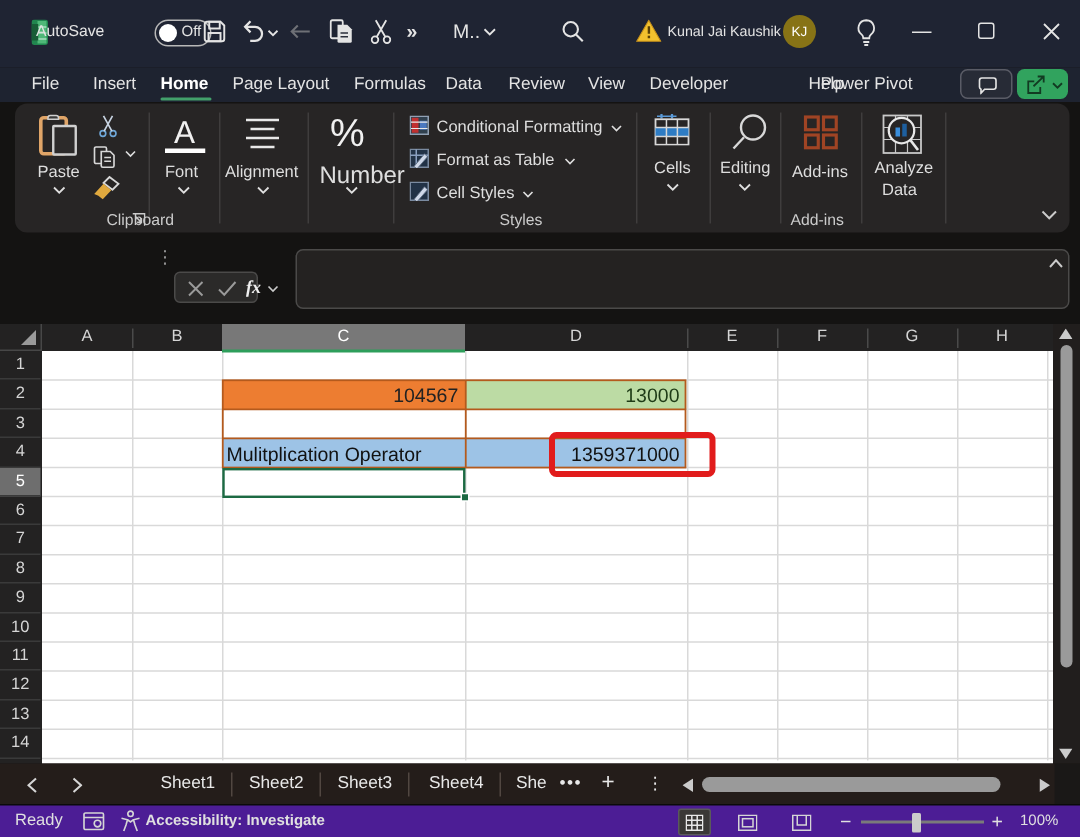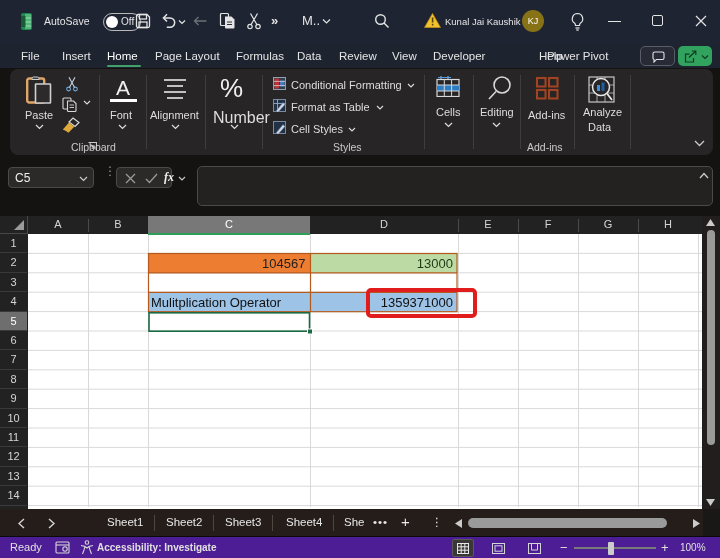--- a/index.html
+++ b/index.html
@@ -18,21 +18,21 @@
   <svg class="abs" style="left:21px;top:13px;" width="11" height="17" viewBox="0 0 11 17">
     <rect x="0" y="0" width="11" height="17" rx="2" fill="#21864f"></rect>
     <rect x="4" y="1" width="6" height="15" fill="#4fb878"></rect>
     <g stroke="#a8dfc0" stroke-width="0.9">
       <line x1="4" y1="5" x2="10" y2="5"></line>
         <line x1="4" y1="9" x2="10" y2="9"></line>
         <line x1="4" y1="13" x2="10" y2="13"></line>
     </g>
     <rect x="0" y="3" width="4.5" height="11" fill="#185c37"></rect>
   </svg>
-  <div class="abs txt" style="left:44px;top:15px;font-size:10.5px;">AutoSave</div>
+  <div class="abs txt" style="left:24px;top:15px;font-size:10.5px;">AutoSave</div>
 
   <div class="abs" style="left:87px;top:12.5px;width:38px;height:18px;border:1px solid #b8b8b8;border-radius:9px;margin-left:16px;">
     <div class="abs" style="left:2px;top:2px;width:12px;height:12px;border-radius:50%;background:#fff;"></div>
     <div class="abs txt" style="left:17px;top:2.5px;font-size:10px;">Off</div>
   </div>
 
   <svg class="abs" style="left:135px;top:13px;" width="16" height="16" viewBox="0 0 16 16" fill="none" stroke="#e4e4e4" stroke-width="1.3">
     <path d="M1.5 3 a1.5 1.5 0 0 1 1.5-1.5 h9 l2.5 2.5 v9 a1.5 1.5 0 0 1-1.5 1.5 h-10 a1.5 1.5 0 0 1-1.5-1.5 z"></path>
     <rect x="4.5" y="1.5" width="7" height="4.5"></rect>
     <rect x="4" y="9" width="8" height="5.5"></rect>
@@ -93,21 +93,21 @@
   <div class="abs" style="left:652px;top:15px;width:11px;height:11px;border:1.3px solid #e4e4e4;border-radius:2px;"></div>
   <svg class="abs" style="left:695px;top:15px;" width="12" height="12" viewBox="0 0 12 12" stroke="#e4e4e4" stroke-width="1.2">
       <path d="M1 1 L11 11 M11 1 L1 11"></path>
     </svg>
 </div>
 
 <div class="abs" style="left:0;top:45px;width:720px;height:23px;background:#1e2330;"></div>
 <div id="menubar" class="abs txt" style="left:0;top:45px;width:720px;height:23px;font-size:11.5px;">
   <span class="abs" style="left:21px;top:5px;">File</span>
   <span class="abs" style="left:62px;top:5px;">Insert</span>
-  <span class="abs" style="left:107px;top:5px;font-weight:normal;color:#fff;">Home</span>
+  <span class="abs" style="left:107px;top:5px;font-weight:bold;color:#fff;">Home</span>
   <div class="abs" style="left:107px;top:20px;width:34px;height:2px;background:#42a06b;border-radius:1px;"></div>
   <span class="abs" style="left:155px;top:5px;">Page Layout</span>
   <span class="abs" style="left:236px;top:5px;">Formulas</span>
   <span class="abs" style="left:297px;top:5px;">Data</span>
   <span class="abs" style="left:339px;top:5px;">Review</span>
   <span class="abs" style="left:392px;top:5px;">View</span>
   <span class="abs" style="left:433px;top:5px;">Developer</span>
   <span class="abs" style="left:507px;top:5px;padding-left:32px;">Help</span>
   <span class="abs" style="left:547px;top:5px;">Power Pivot</span>
 
@@ -280,28 +280,22 @@
   </svg>
   <div class="abs" style="left:573px;top:37px;font-size:11px;">Analyze</div>
   <div class="abs" style="left:578px;top:52px;font-size:11px;">Data</div>
 
   <svg class="abs" style="left:684px;top:71px;" width="11" height="7" viewBox="0 0 11 7" fill="none" stroke="#cbcbcb" stroke-width="1.3">
       <path d="M1 1 L5.5 5.5 L10 1"></path>
     </svg>
 </div>
 
 <div id="fbar" class="abs" style="left:0;top:160px;width:720px;height:56px;">
-  <div class="abs" style="left:8px;top:7px;width:86px;height:21px;background:#2b2a29;border:1px solid #4b4a49;border-radius:4px;">
-    <div class="abs" style="left:6px;top:3px;font-size:12px;color:#f0f0f0;">C5</div>
-    <svg class="abs" style="left:70px;top:8px;" width="9" height="6" viewBox="0 0 9 6" fill="none" stroke="#cbcbcb" stroke-width="1.2">
-        <path d="M1 1 L4.5 4.5 L8 1"></path>
-      </svg>
-  </div>
   <div class="abs" style="left:104px;top:9px;width:3px;height:16px;color:#9a9a9a;font-size:12px;line-height:5px;">⋮</div>
-  <div class="abs" style="left:116px;top:7px;width:56px;height:21px;background:#2b2a29;border:1px solid #4b4a49;border-radius:4px;">
+  <div class="abs" style="left:116px;top:21px;width:56px;height:21px;background:#2b2a29;border:1px solid #4b4a49;border-radius:4px;">
     <svg class="abs" style="left:8px;top:5px;" width="11" height="11" viewBox="0 0 11 11" stroke="#9a9a9a" stroke-width="1.3">
         <path d="M1 1 L10 10 M10 1 L1 10"></path>
       </svg>
     <svg class="abs" style="left:28px;top:5px;" width="13" height="11" viewBox="0 0 13 11" fill="none" stroke="#9a9a9a" stroke-width="1.3">
         <path d="M1 6 L4.5 9.5 L12 1"></path>
       </svg>
     <div class="abs" style="left:47px;top:2px;font-size:12px;font-style:italic;color:#f0f0f0;font-family:'Liberation Serif',serif;font-weight:bold;">fx</div>
     <svg class="abs" style="left:61px;top:8px;" width="8" height="6" viewBox="0 0 8 6" fill="none" stroke="#cbcbcb" stroke-width="1.1">
         <path d="M1 1 L4 4 L7 1"></path>
       </svg>

